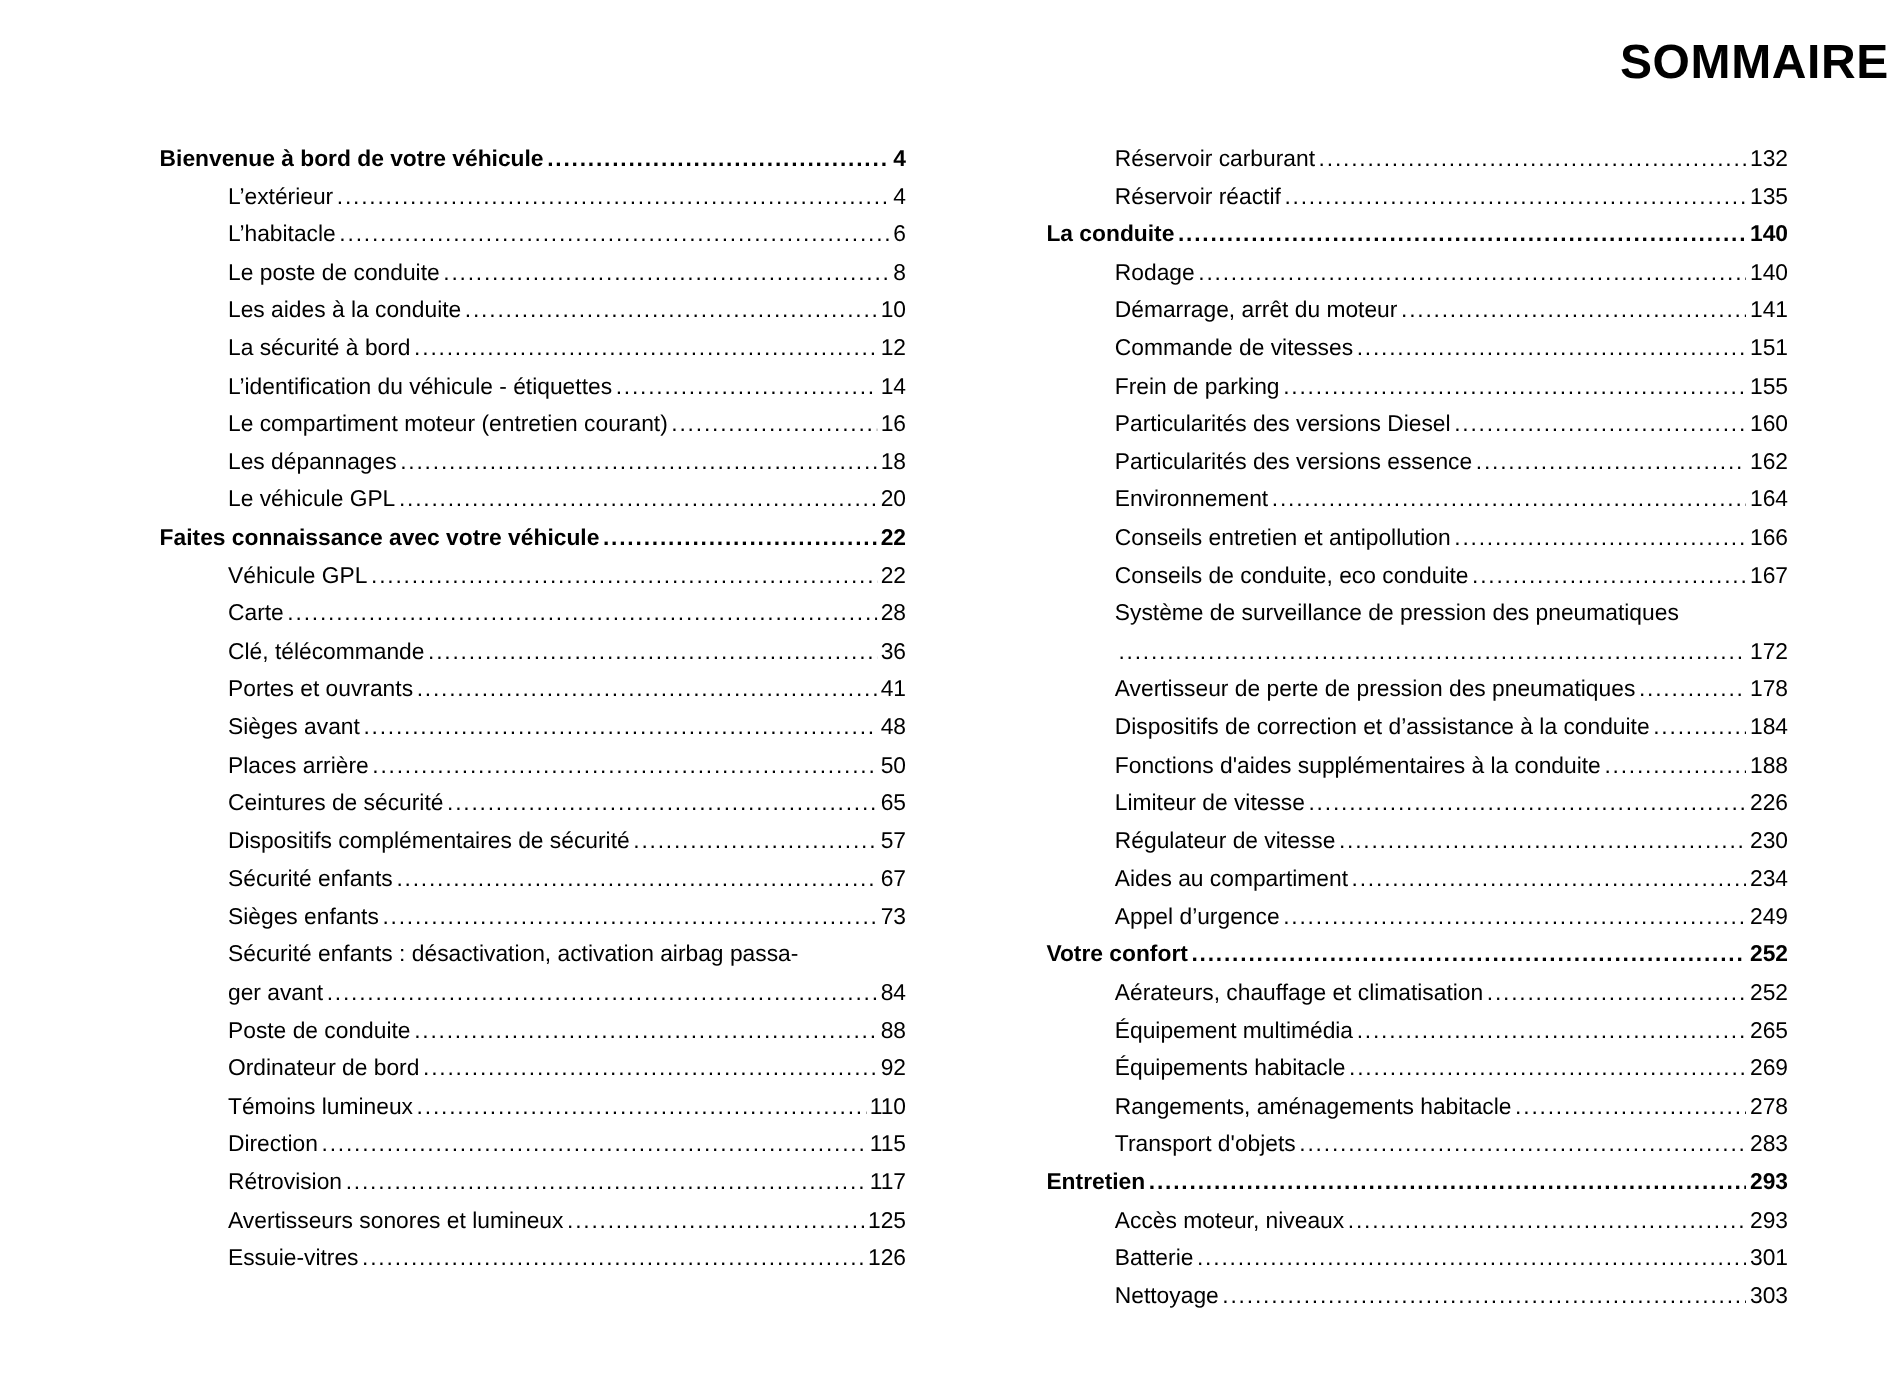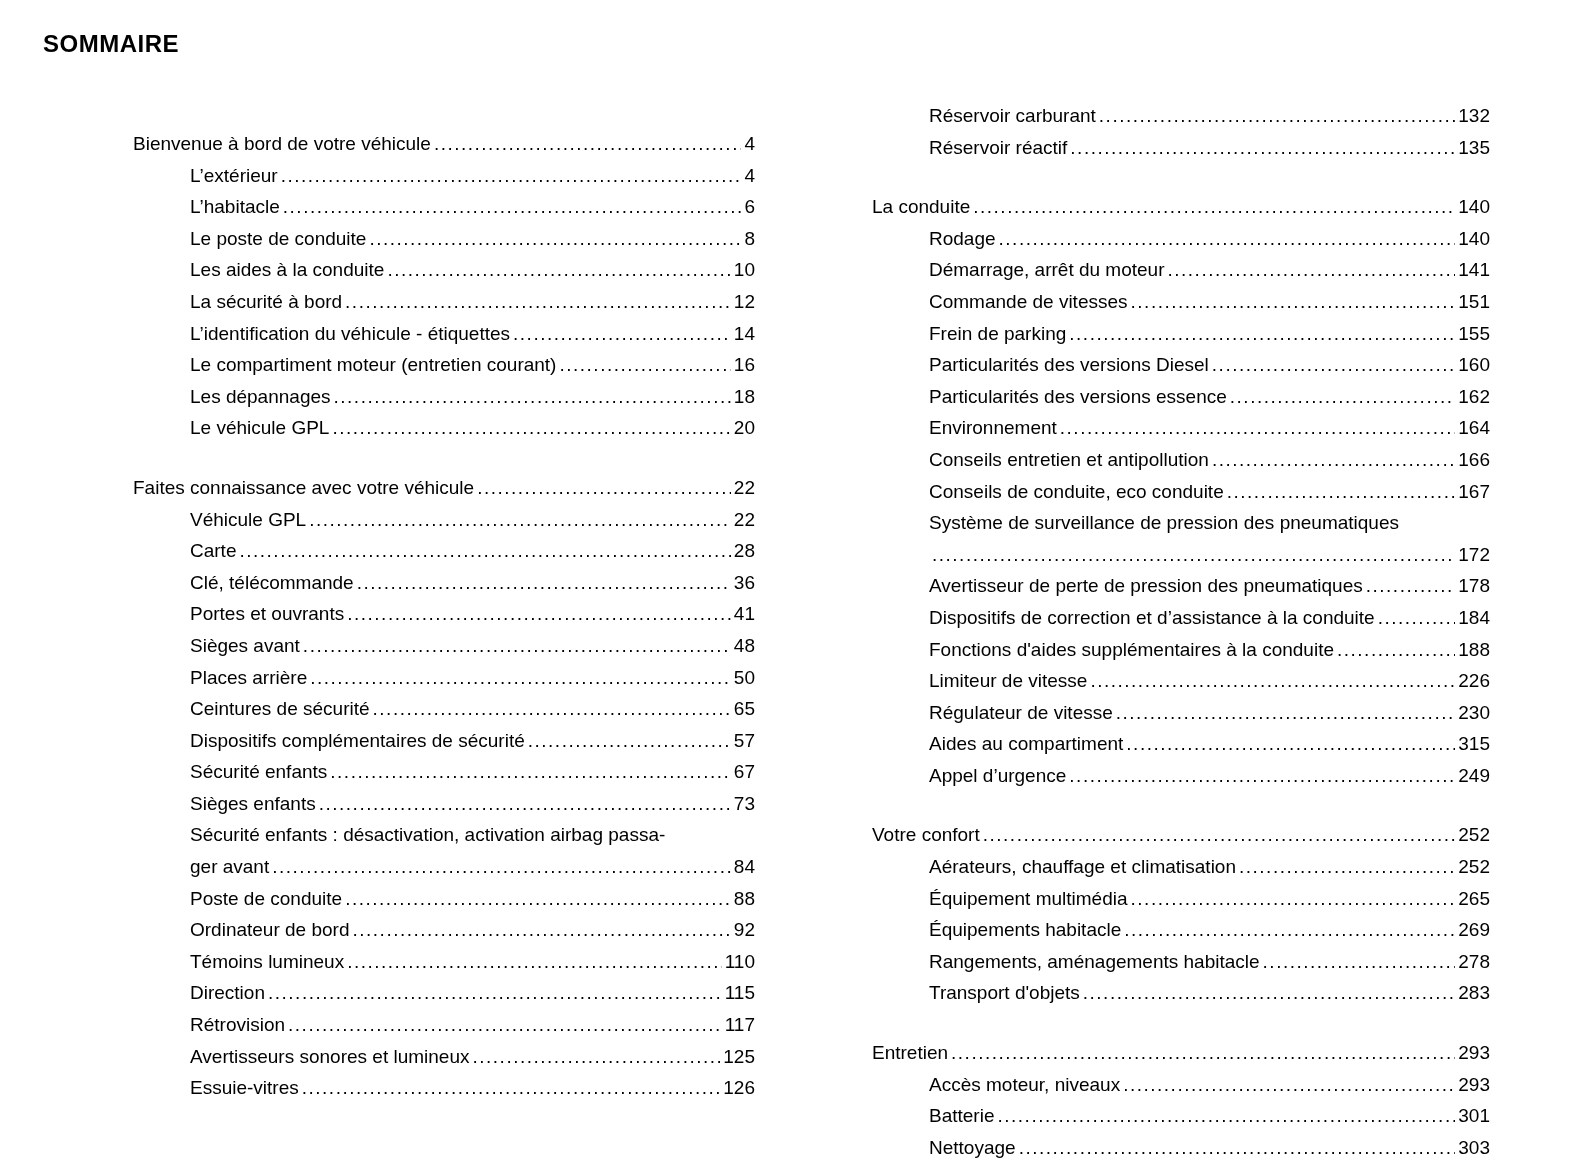--- a/index.html
+++ b/index.html
@@ -8,39 +8,38 @@
     height: 1165px;
     background: #ffffff;
     overflow: hidden;
   }
   body {
     font-family: "Liberation Sans", "DejaVu Sans", sans-serif;
     color: #000000;
     font-size: 19px;
   }
   .page-title {
-    text-align: left;
+    text-align: right;
     font-weight: 700;
-    font-size: 24px;
+    font-size: 40px;
     padding-top: 30px;
     letter-spacing: 0.5px;
-    margin-left: 43px;
   }
   .toc {
     display: flex;
     margin-top: 42px;
     padding-left: 133px;
     padding-right: 84px;
     gap: 117px;
   }
   .toc-column { min-width: 0; }
   .toc-col-left  { flex: 0 0 622px; width: 622px; }
   .toc-col-right { flex: 0 0 618px; width: 618px; }
   .entry { line-height: 31.6px; }
-  .entry.section { font-weight: 400; margin-top: 28px; }
+  .entry.section { font-weight: 700; }
   .entry.item { padding-left: 57px; }
   .pre-line { white-space: nowrap; }
   .line {
     display: flex;
     align-items: baseline;
   }
   .label { flex: 0 1 auto; white-space: nowrap; }
   .dots {
     flex: 1 1 auto;
     overflow: hidden;
@@ -394,21 +393,21 @@
           <div class="line">
             <span class="label">Régulateur de vitesse</span>
             <span class="dots"></span>
             <span class="page-num">230</span>
           </div>
         </div>
         <div class="entry item">
           <div class="line">
             <span class="label">Aides au compartiment</span>
             <span class="dots"></span>
-            <span class="page-num">315</span>
+            <span class="page-num">234</span>
           </div>
         </div>
         <div class="entry item">
           <div class="line">
             <span class="label">Appel d’urgence</span>
             <span class="dots"></span>
             <span class="page-num">249</span>
           </div>
         </div>
         <div class="entry section">

